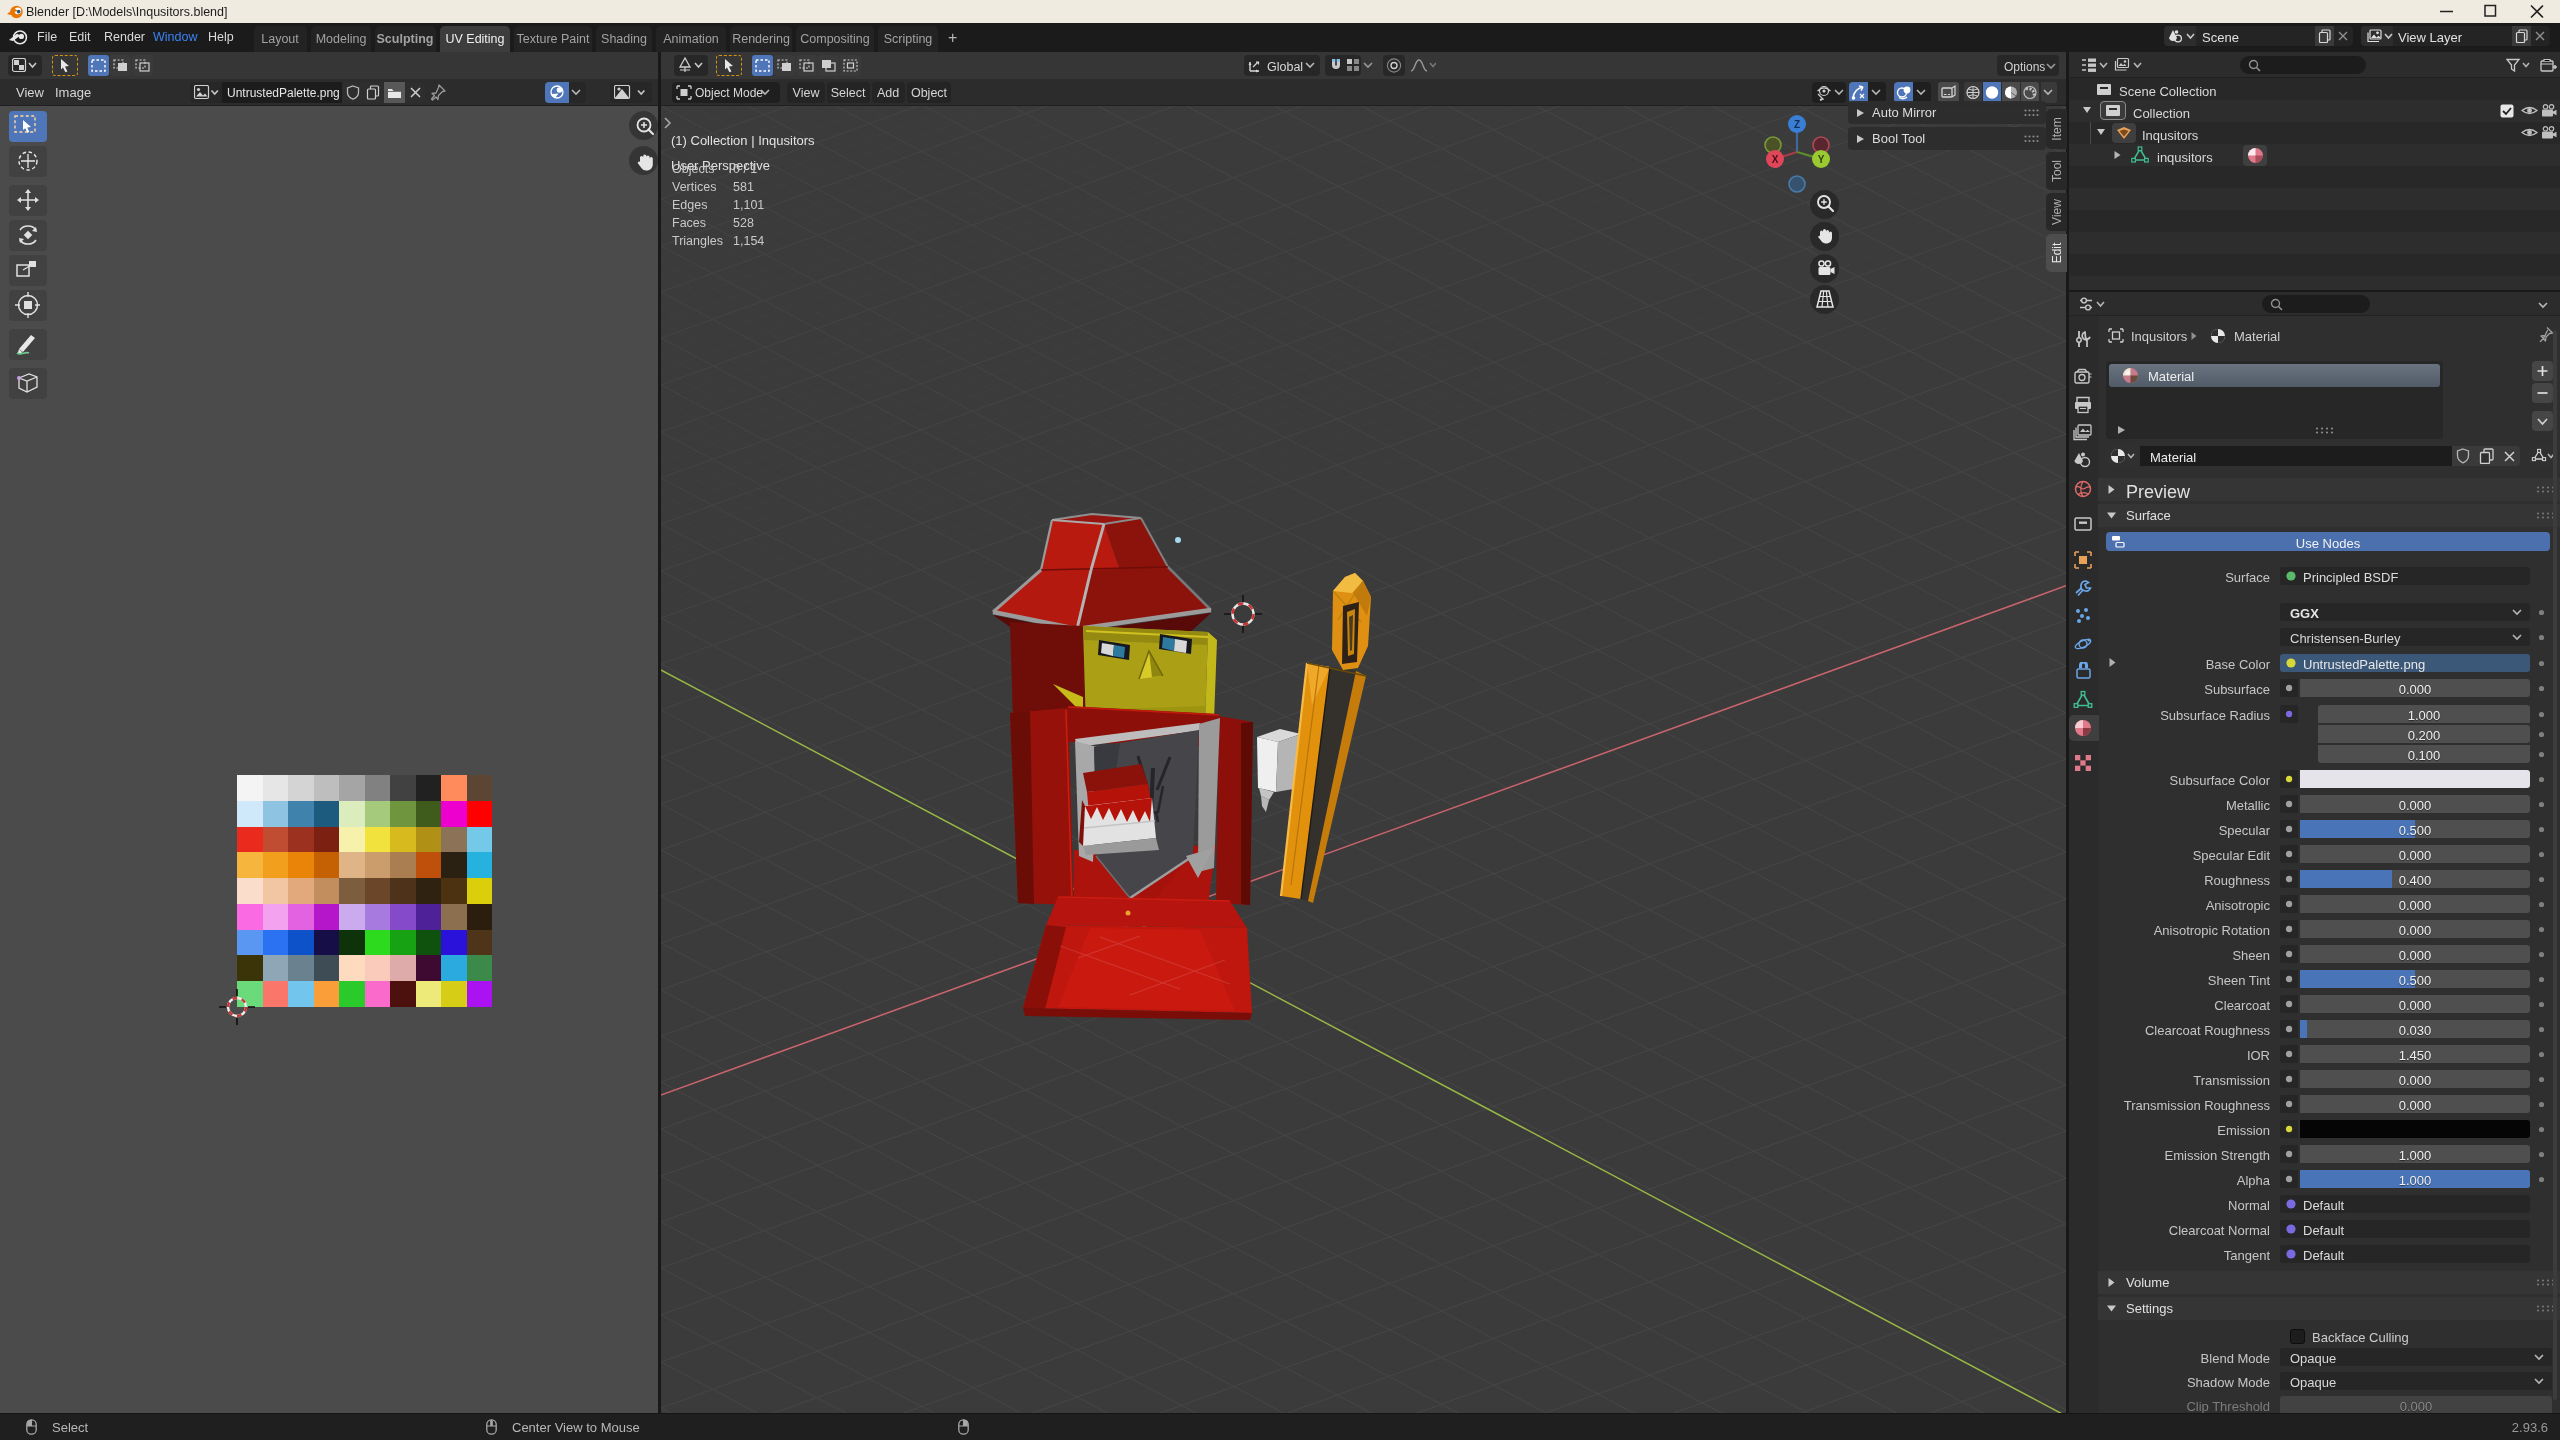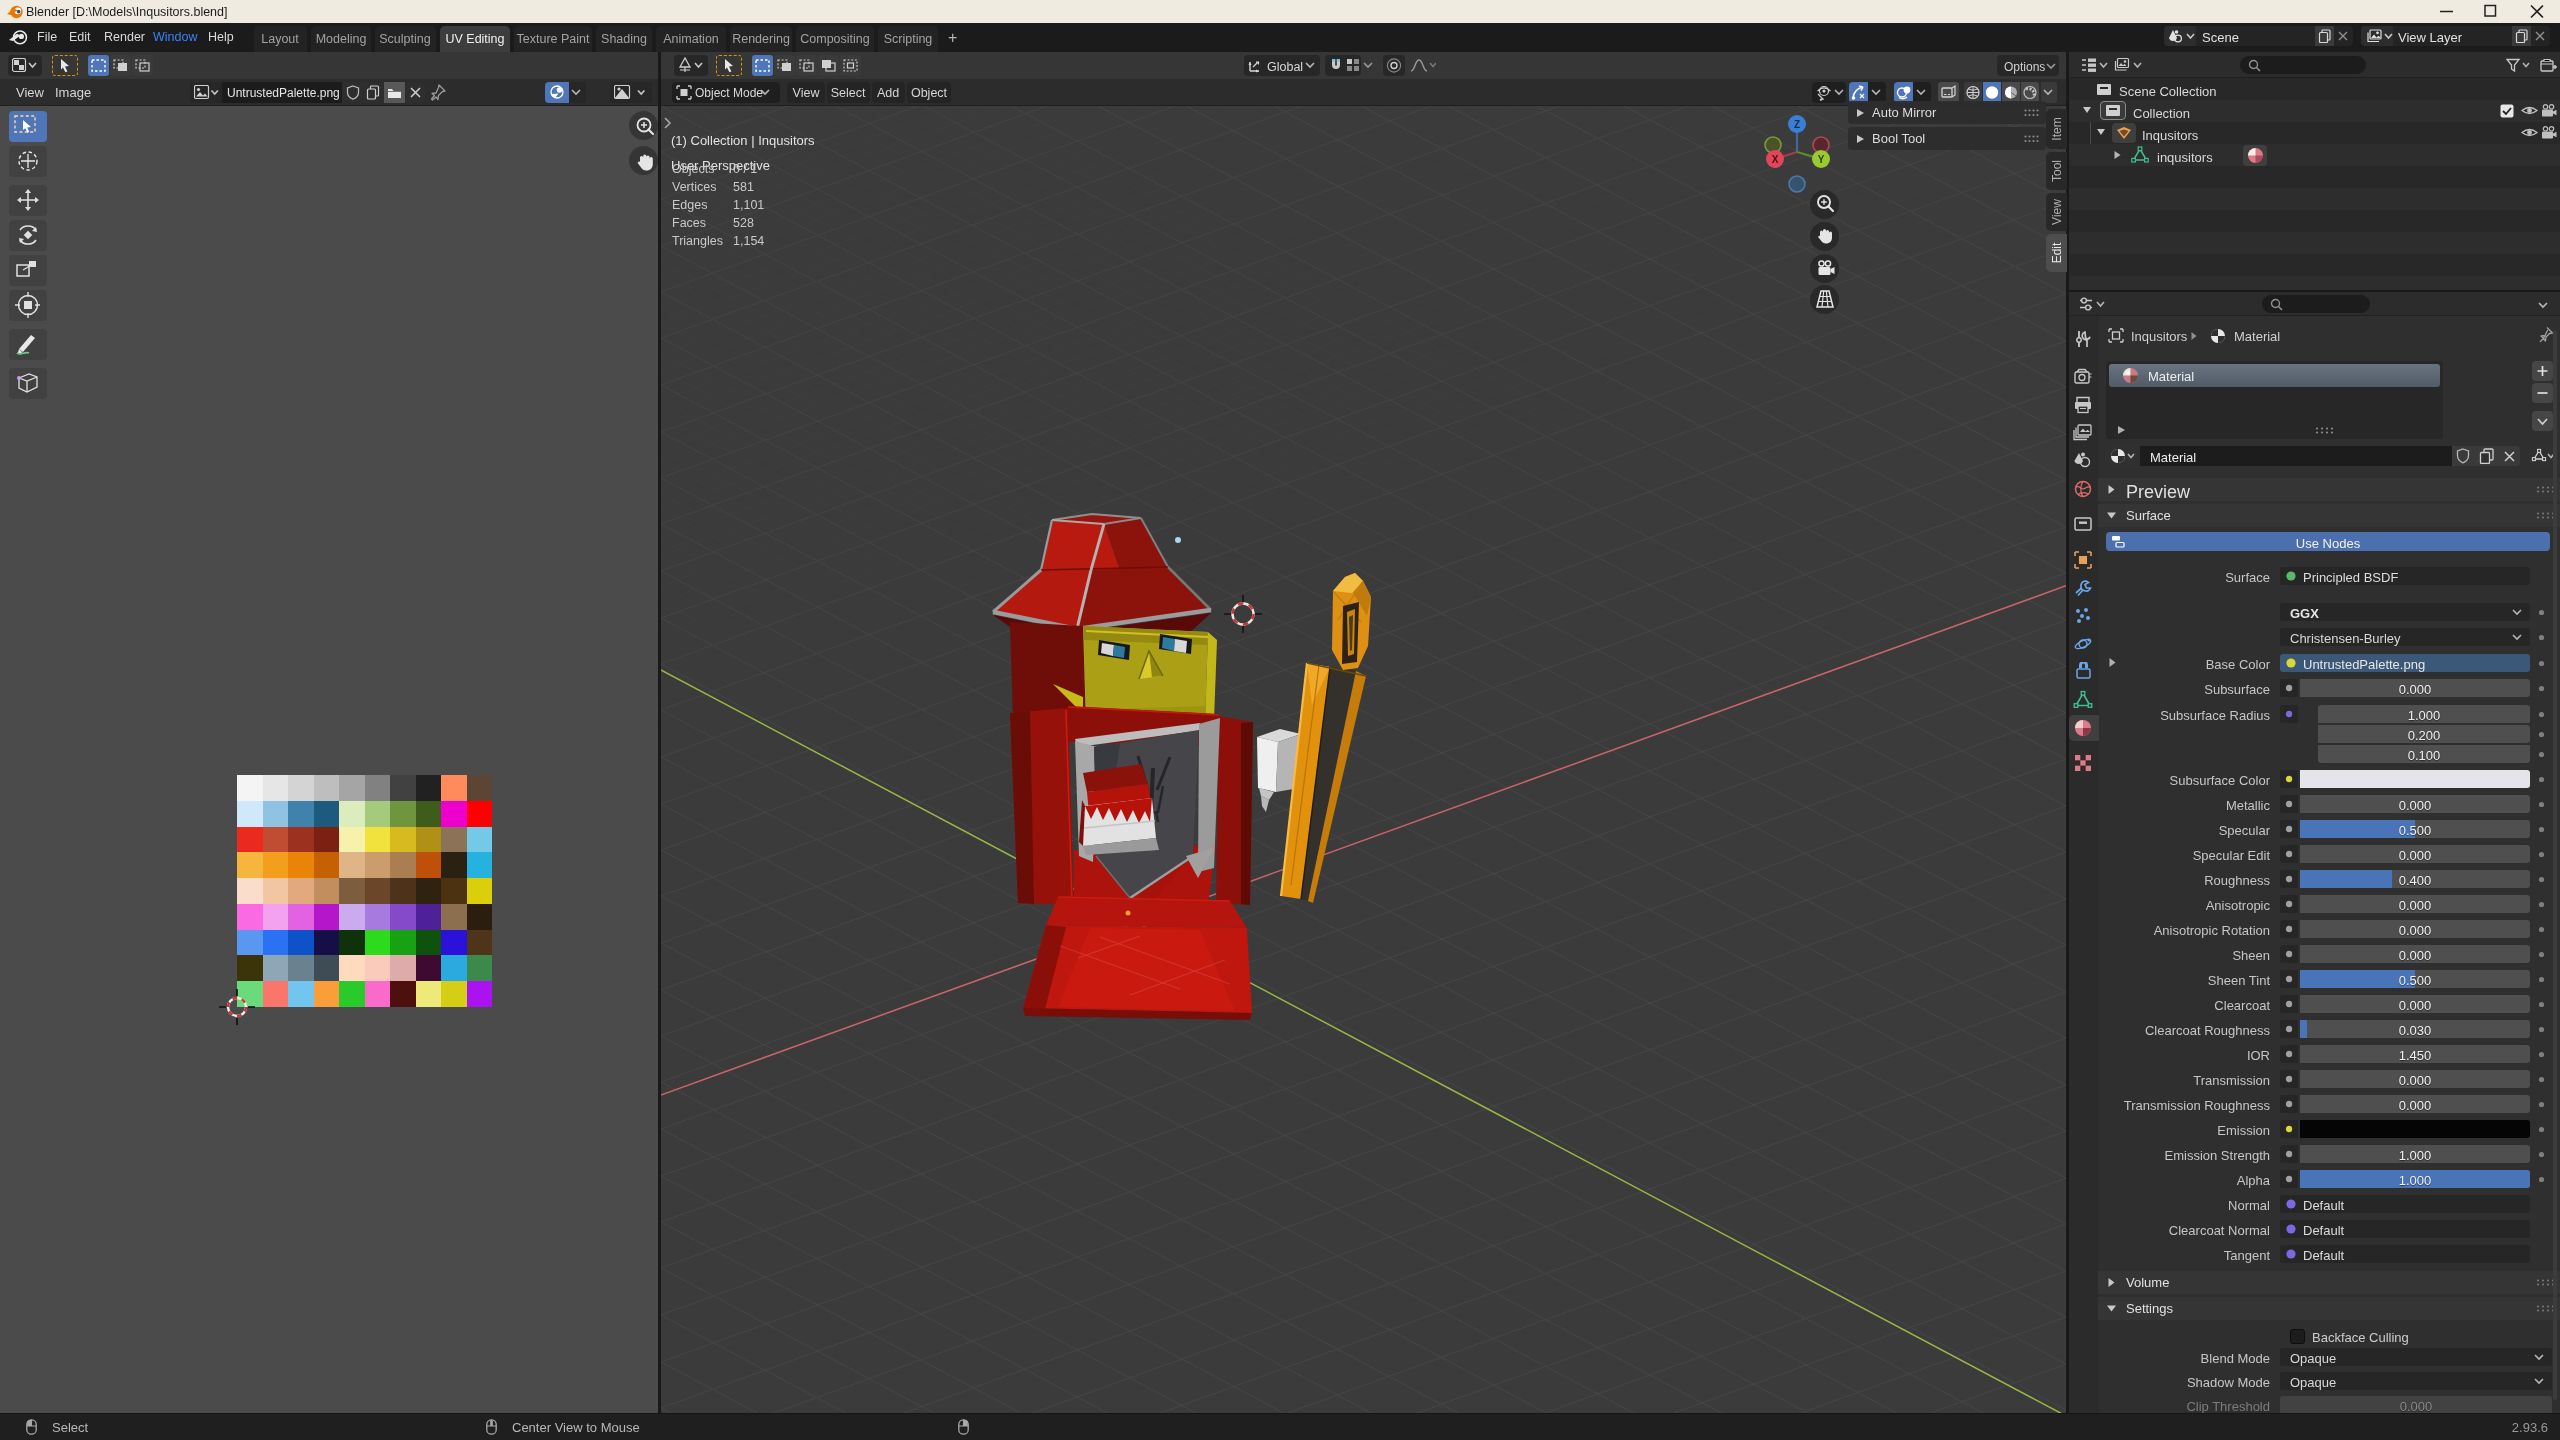--- a/index.html
+++ b/index.html
@@ -31,21 +31,21 @@
 <div class="t" style="left:37px;top:31px;color:#dadada;font-size:12.5px;font-weight:400;">File</div>
 <div class="t" style="left:69px;top:31px;color:#dadada;font-size:12.5px;font-weight:400;">Edit</div>
 <div class="t" style="left:104px;top:31px;color:#dadada;font-size:12.5px;font-weight:400;">Render</div>
 <div class="t" style="left:153px;top:31px;color:#3b82f6;font-size:12.5px;font-weight:400;">Window</div>
 <div class="t" style="left:208px;top:31px;color:#dadada;font-size:12.5px;font-weight:400;">Help</div>
 <div class="a" style="left:254px;top:26px;width:53px;height:26px;background:#232323;border-radius:5px 5px 0 0;"></div>
 <div class="t" style="left:280px;top:33px;color:#a2a2a2;font-size:12.5px;font-weight:400;transform:translateX(-50%);">Layout</div>
 <div class="a" style="left:311px;top:26px;width:60px;height:26px;background:#232323;border-radius:5px 5px 0 0;"></div>
 <div class="t" style="left:341px;top:33px;color:#a2a2a2;font-size:12.5px;font-weight:400;transform:translateX(-50%);">Modeling</div>
 <div class="a" style="left:375px;top:26px;width:61px;height:26px;background:#232323;border-radius:5px 5px 0 0;"></div>
-<div class="t" style="left:405px;top:33px;color:#a2a2a2;font-size:12.5px;font-weight:400;transform:translateX(-50%);">Sculpting</div>
+<div class="t" style="left:405px;top:33px;color:#a2a2a2;font-size:12.5px;font-weight:700;transform:translateX(-50%);">Sculpting</div>
 <div class="a" style="left:440px;top:26px;width:70px;height:26px;background:#3d3d3d;border-radius:5px 5px 0 0;"></div>
 <div class="t" style="left:475px;top:33px;color:#f0f0f0;font-size:12.5px;font-weight:400;transform:translateX(-50%);">UV Editing</div>
 <div class="a" style="left:514px;top:26px;width:78px;height:26px;background:#232323;border-radius:5px 5px 0 0;"></div>
 <div class="t" style="left:553px;top:33px;color:#a2a2a2;font-size:12.5px;font-weight:400;transform:translateX(-50%);">Texture Paint</div>
 <div class="a" style="left:596px;top:26px;width:56px;height:26px;background:#232323;border-radius:5px 5px 0 0;"></div>
 <div class="t" style="left:624px;top:33px;color:#a2a2a2;font-size:12.5px;font-weight:400;transform:translateX(-50%);">Shading</div>
 <div class="a" style="left:656px;top:26px;width:70px;height:26px;background:#232323;border-radius:5px 5px 0 0;"></div>
 <div class="t" style="left:691px;top:33px;color:#a2a2a2;font-size:12.5px;font-weight:400;transform:translateX(-50%);">Animation</div>
 <div class="a" style="left:730px;top:26px;width:62px;height:26px;background:#232323;border-radius:5px 5px 0 0;"></div>
 <div class="t" style="left:761px;top:33px;color:#a2a2a2;font-size:12.5px;font-weight:400;transform:translateX(-50%);">Rendering</div>

